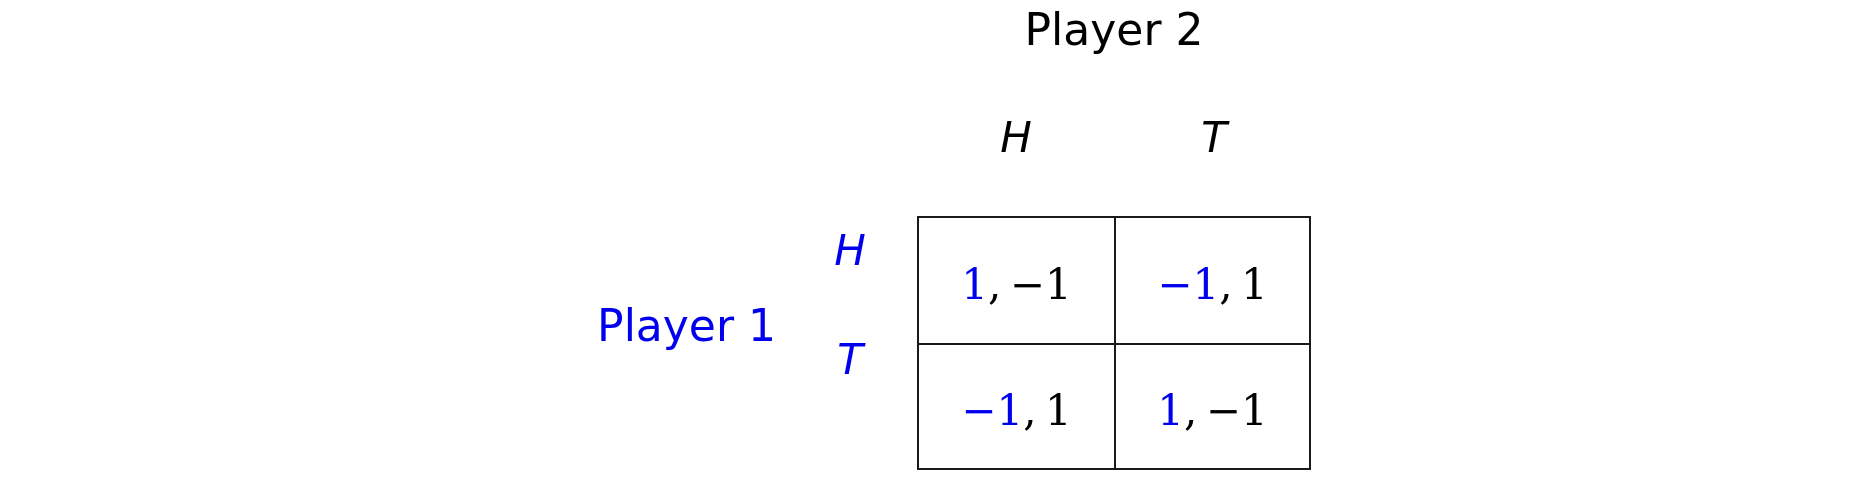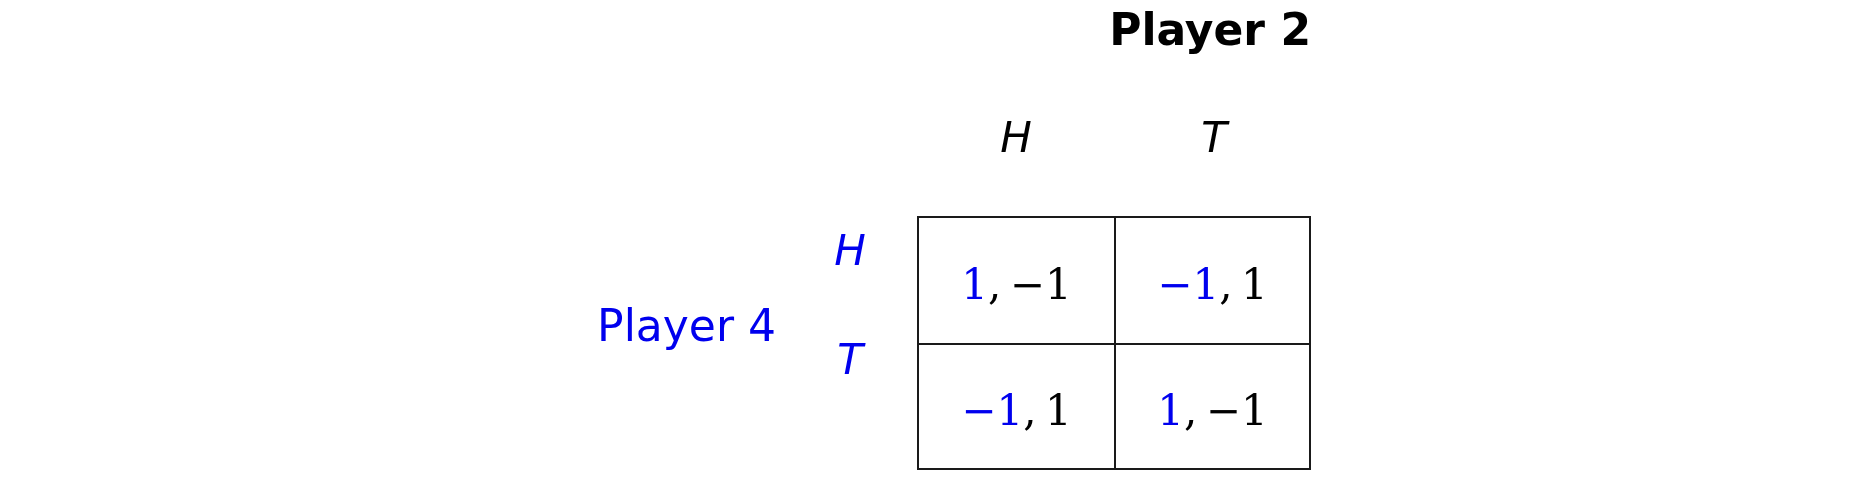--- a/index.html
+++ b/index.html
@@ -21,26 +21,25 @@
     width: 1864px;
     height: 498px;
   }
 
   
   .player2-label {
     position: absolute;
     left: 917px;
     top: 4px;
     width: 394px;
-    text-align: right;
+    text-align: center;
     font-size: 44px;
     line-height: 52px;
     color: #000000;
     white-space: nowrap;
-    font-weight: bold;
   }
   .player1-label {
     position: absolute;
     left: 470px;
     top: 300px;
     width: 306px;
     text-align: right;
     font-size: 44px;
     line-height: 52px;
     color: #0000ee;
@@ -111,21 +110,21 @@
   .p2 { color: #000000; }
   .sep { color: #000000; }
 </style>
 </head>
 <body>
 
 <div id="stage">
 
   <div class="player2-label">Player 2</div>
 
-  <div class="player1-label">Player 4</div>
+  <div class="player1-label">Player 1</div>
 
   <div class="col-head c0">H</div>
   <div class="col-head c1">T</div>
 
   <div class="row-head r0">H</div>
   <div class="row-head r1">T</div>
 
   <div class="matrix">
 
     <div class="cell row0 col0">

